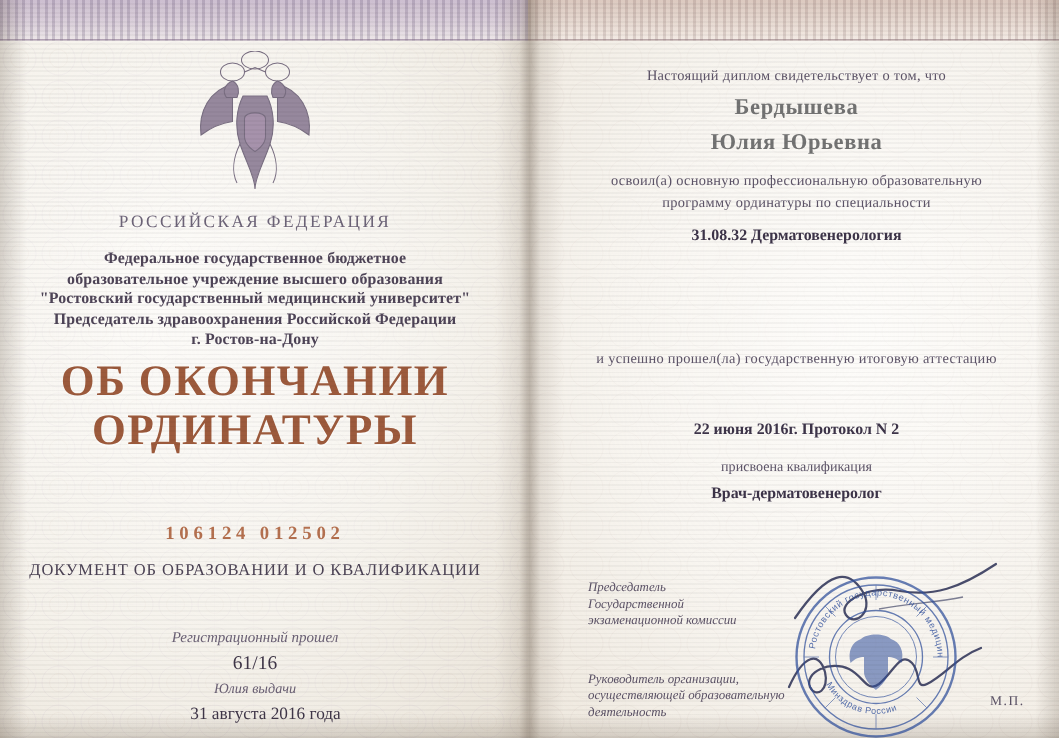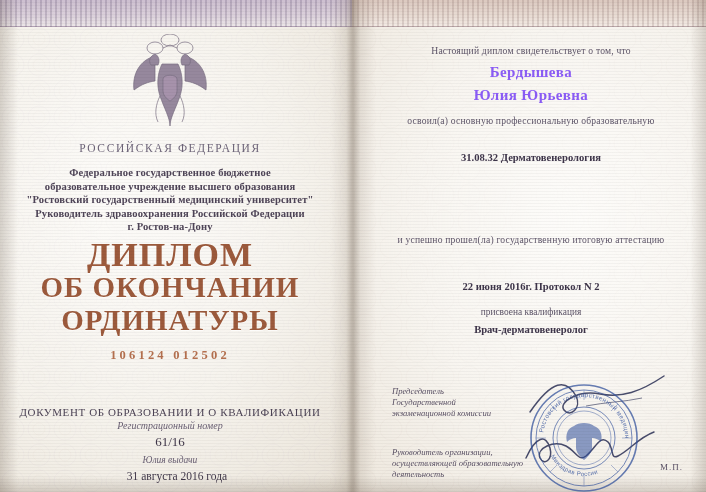--- a/index.html
+++ b/index.html
@@ -167,21 +167,20 @@
     font-weight: bold;
   }
 
   .docline {
     position: absolute;
     left: 0; right: 0;
     top: 374px;
     font-size: 11px;
     letter-spacing: .6px;
     color: #4c4355;
-    margin-top: 32px;
   }
 
   .reg-label {
     position: absolute;
     left: 0; right: 0;
     top: 420px;
     font-size: 10px;
     color: #6a6074;
     font-style: italic;
   }
@@ -225,21 +224,21 @@
     left: 18px; right: 14px;
     font-size: 9.6px;
     letter-spacing: .2px;
     color: #5d5468;
   }
   .r-name {
     position: absolute;
     left: 18px; right: 14px;
     font-size: 15px;
     font-weight: bold;
-    color: #8b5cf6;
+    color: #737373;
     letter-spacing: .4px;
   }
   .r-strong {
     position: absolute;
     left: 18px; right: 14px;
     font-size: 10.6px;
     font-weight: bold;
     color: #3d3449;
   }
   .r-ital {
@@ -363,47 +362,47 @@
         <path d="M41 45 C41 40 55 40 55 45 L55 57 C55 63 48 67 48 67 C48 67 41 63 41 57 Z" fill="#a08aa6"></path>
       </g>
     </svg>
 
     <div class="rf-title">РОССИЙСКАЯ ФЕДЕРАЦИЯ</div>
 
     <div class="founder">
       <div>Федеральное государственное бюджетное</div>
       <div>образовательное учреждение высшего образования</div>
       <div>"Ростовский государственный медицинский университет"</div>
-      <div>Руководитель здравоохранения Российской Федерации</div>
+      <div>Председатель здравоохранения Российской Федерации</div>
       <div>г. Ростов-на-Дону</div>
     </div>
 
     <div class="bigtitle">
-      <span class="l1">ДИПЛОМ</span>
       <span class="l2">ОБ ОКОНЧАНИИ</span>
       <span class="l3">ОРДИНАТУРЫ</span>
     </div>
 
     <div class="serial">106124  012502</div>
     <div class="docline">ДОКУМЕНТ ОБ ОБРАЗОВАНИИ И О КВАЛИФИКАЦИИ</div>
 
-    <div class="reg-label">Регистрационный номер</div>
+    <div class="reg-label">Регистрационный прошел</div>
     <div class="reg-value">61/16</div>
     <div class="date-label">Юлия выдачи</div>
     <div class="date-value">31 августа 2016 года</div>
   </div>
 
   <div class="r-content">
 
     <div class="r-line" style="top:45px;">Настоящий диплом свидетельствует о том, что</div>
 
     <div class="r-name" style="top:64px;">Бердышева</div>
     <div class="r-name" style="top:87px;">Юлия Юрьевна</div>
 
     <div class="r-line" style="top:115px;">освоил(а) основную профессиональную образовательную</div>
+    <div class="r-line" style="top:130px;">программу ординатуры по специальности</div>
 
     <div class="r-strong" style="top:152px;">31.08.32 Дерматовенерология</div>
 
     <div class="r-line" style="top:234px;">и успешно прошел(ла) государственную итоговую аттестацию</div>
 
     <div class="r-strong" style="top:281px;">22 июня 2016г. Протокол N 2</div>
 
     <div class="r-ital" style="top:307px;">присвоена квалификация</div>
     <div class="r-strong" style="top:324px;">Врач-дерматовенеролог</div>
 

